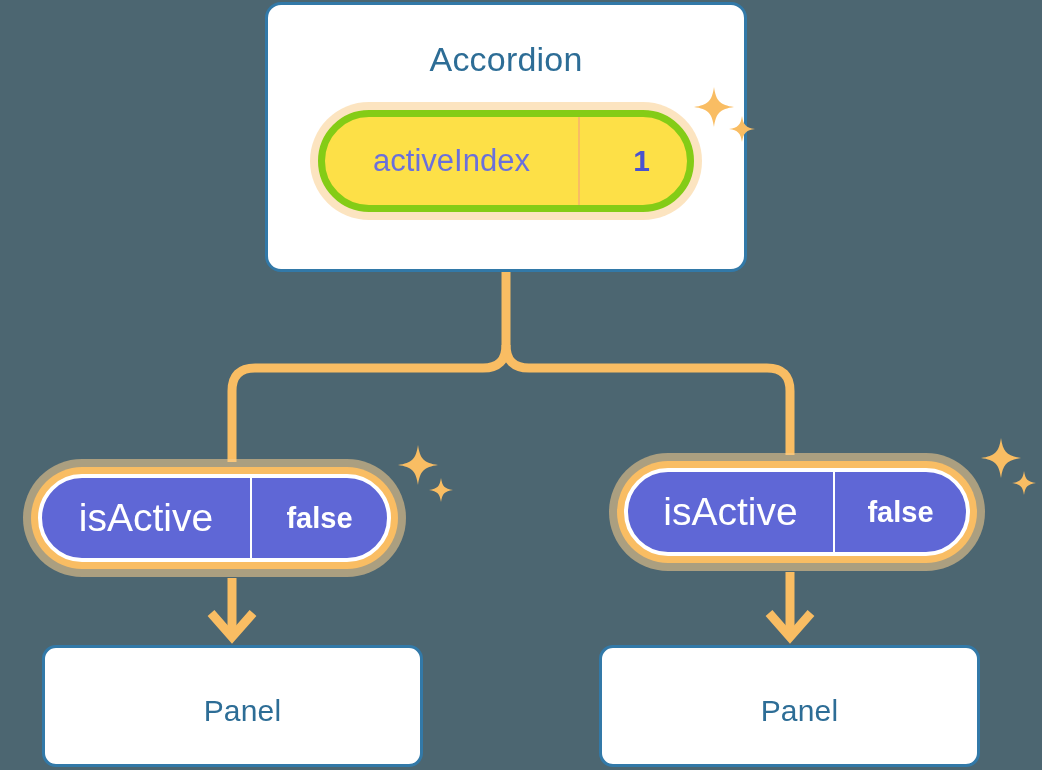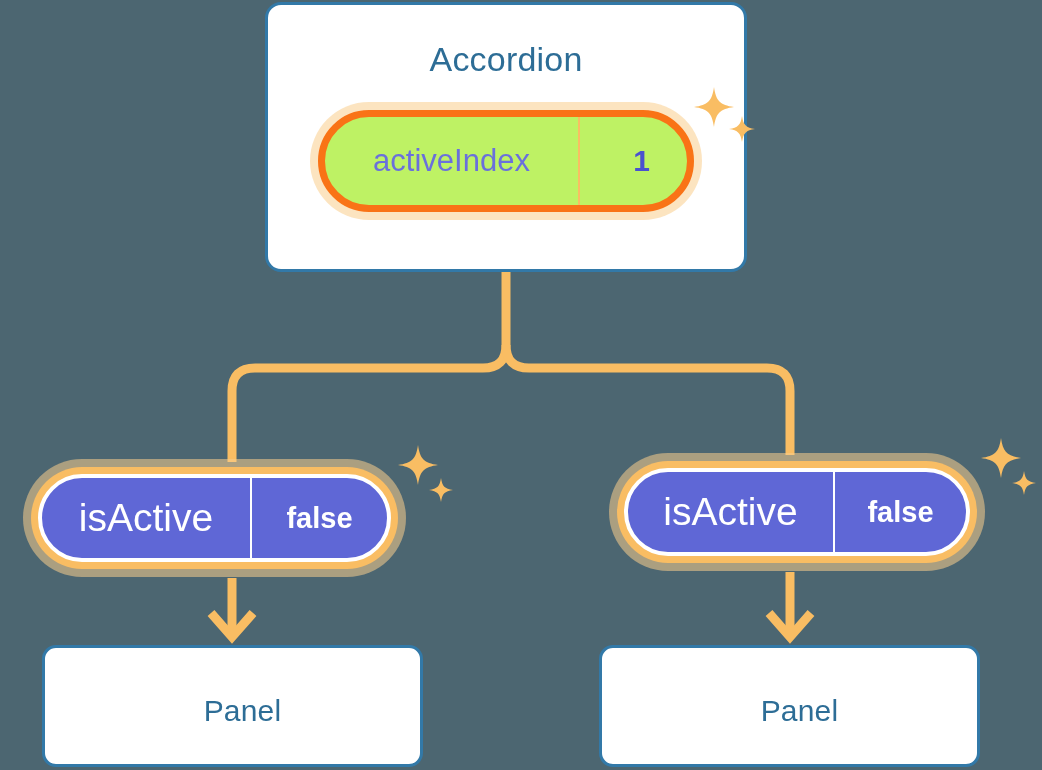--- a/index.html
+++ b/index.html
@@ -85,22 +85,22 @@
   .pill {
     position: absolute;
     display: flex;
     align-items: stretch;
     box-sizing: border-box;
     border-radius: 999px;
   }
 
   
   .pill-amber {
-    background: #bef264;
-    border: 7px solid #f97316;
+    background: #fde047;
+    border: 7px solid #84cc16;
     box-shadow: 0 0 0 8px rgba(250,206,140,0.55);
     gap: 16px;
   }
   .pill-purple {
     background: #5f67d6;
     border: 4px solid #ffffff;
     box-shadow:
       0 0 0 7px #f9bd63,
       0 0 0 15px rgba(250,206,140,0.55);
   }

